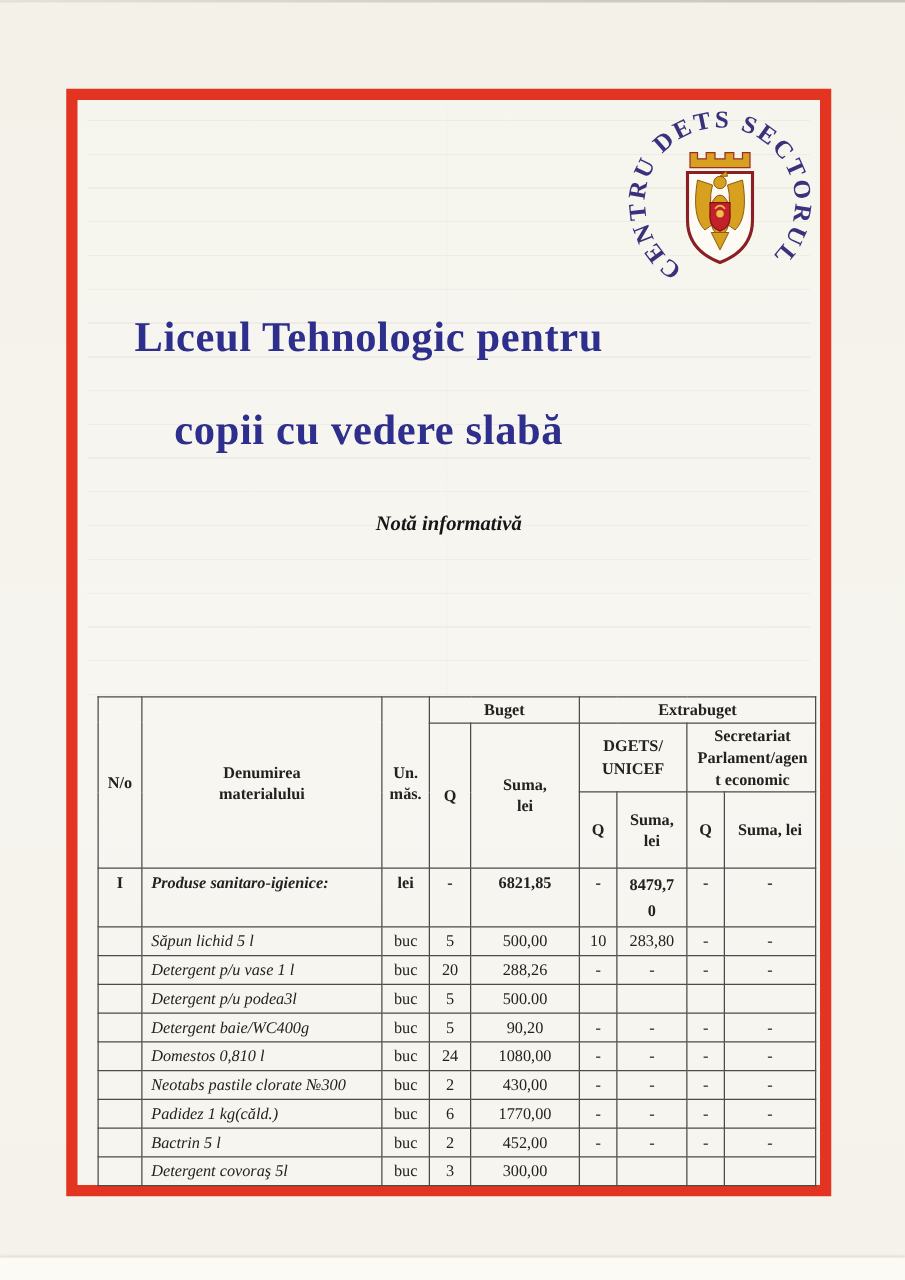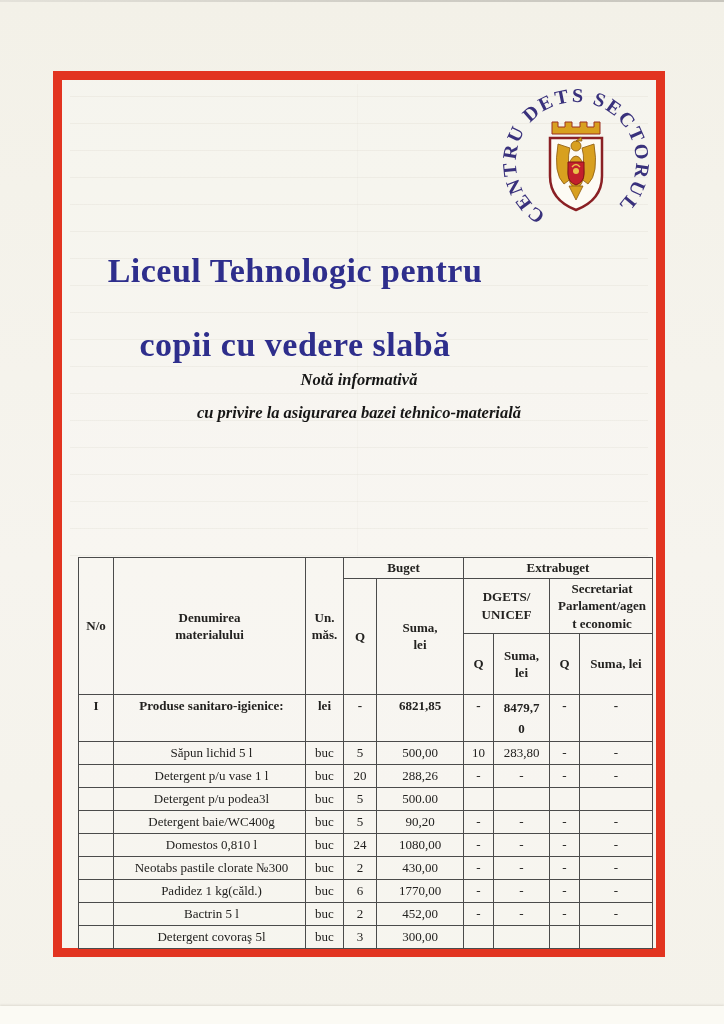--- a/index.html
+++ b/index.html
@@ -51,42 +51,42 @@
   }
   .seal {
     position: absolute; left: 492px; top: 86px; width: 168px; height: 158px;
   }
   .title-line { position: absolute; left: 53px; width: 484px; text-align: center;
     font-weight: bold; color: var(--title-color);
     font-size: 34px; letter-spacing: 0.5px; }
   .title-1 { top: 252px; }
   .title-2 { top: 326px; }
   .subtitle {
-    position: absolute; left: 53px; top: 364px; width: 612px;
+    position: absolute; left: 53px; top: 403px; width: 612px;
     text-align: center; font-weight: bold; font-style: italic;
     font-size: 16.5px; line-height: 32.5px; color: #161616;
   }
   table.materials {
     position: absolute; left: 78px; top: 557px; width: 574px;
     border-collapse: collapse; table-layout: fixed;
     font-size: 13px; color: #232220;
   }
   .materials th, .materials td {
     border: 1px solid var(--grid);
     padding: 1px 3px;
     text-align: center; vertical-align: middle;
     overflow: hidden;
   }
   .materials th { font-weight: bold; white-space: pre-line; line-height: 1.35; }
   tr.h1 { height: 17px; }
   tr.h2 { height: 46px; }
   tr.h3 { height: 61px; }
   th.th-left { text-align: center; padding-left: 5px; }
   .materials td { height: 23px; }
-  td.c-name { text-align: center; padding-left: 7px; }
+  td.c-name { text-align: left; padding-left: 7px; font-style: italic; }
   tr.section-row td { height: 46px; vertical-align: top; font-weight: bold; padding-top: 3px; }
   tr.section-row td.c-suma2 { padding-left: 8px; padding-right: 8px; word-break: break-all; line-height: 1.6; }
 </style>
 </head>
 <body>
 
 <div class="paper"></div>
 <div class="top-edge"></div>
 <div class="bleedthrough"></div>
 
@@ -118,21 +118,20 @@
     <path d="M 80 81 q 4 -5 8 0" fill="none" stroke="#e9c14a" stroke-width="1.4"></path>
     <circle cx="84" cy="85" r="3" fill="#e9c14a"></circle>
   </svg>
 </div>
 
 <div class="title-line title-1">Liceul Tehnologic pentru</div>
 <div class="title-line title-2">copii cu vedere slabă</div>
 
 <div class="subtitle">
   <div>Notă informativă</div>
-  <div>cu privire la asigurarea bazei tehnico-materială</div>
 </div>
 
 <table class="materials">
   <colgroup>
     <col style="width:35px">
       <col style="width:192px">
       <col style="width:38px">
     <col style="width:33px">
       <col style="width:87px">
     <col style="width:30px">

